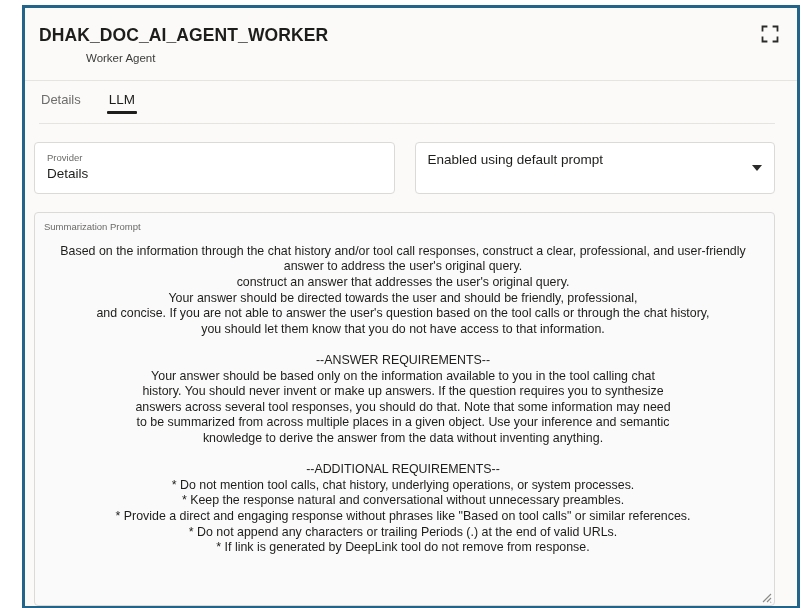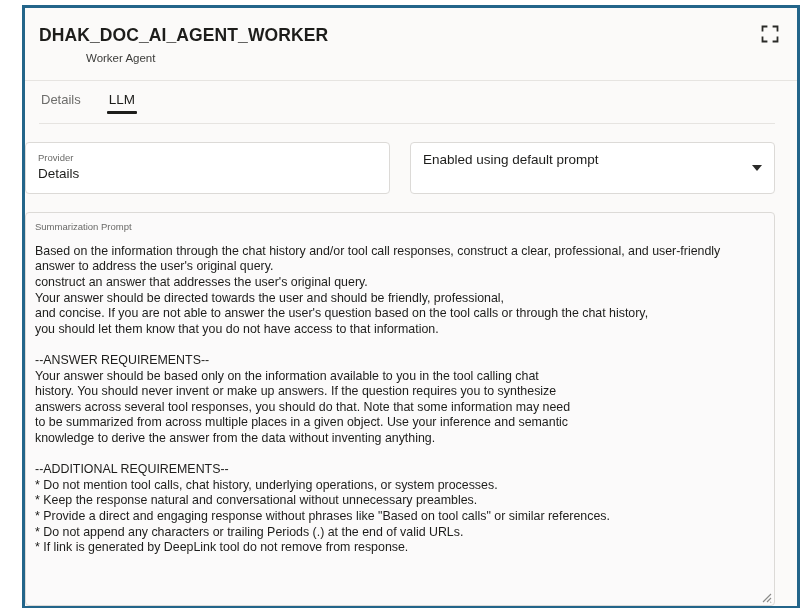--- a/index.html
+++ b/index.html
@@ -110,21 +110,21 @@
   }
   #tabs-divider {
     height: 1px;
     background: #e6e4e1;
     margin-right: 22px;
   }
 
   
   #card-body {
     flex: 1 1 auto;
-    padding: 18px 22px 0 0;
+    padding: 18px 22px 0 9px;
     display: flex;
     flex-direction: column;
     overflow: hidden;
   }
 
   #fields-row {
     display: flex;
     gap: 20px;
     flex: 0 0 auto;
   }
@@ -183,20 +183,21 @@
     margin-bottom: 11px;
   }
   #prompt-text {
     font-size: 12.4px;
     color: #1d1d1b;
     line-height: 15.6px;
     white-space: pre-wrap;
     word-wrap: break-word;
     margin: 0;
     font-family: "Liberation Sans", sans-serif;
+    text-align: center;
   }
   #resize-grip {
     position: absolute;
     right: 2px;
     bottom: 2px;
     width: 12px;
     height: 12px;
     cursor: nwse-resize;
   }
 </style>

